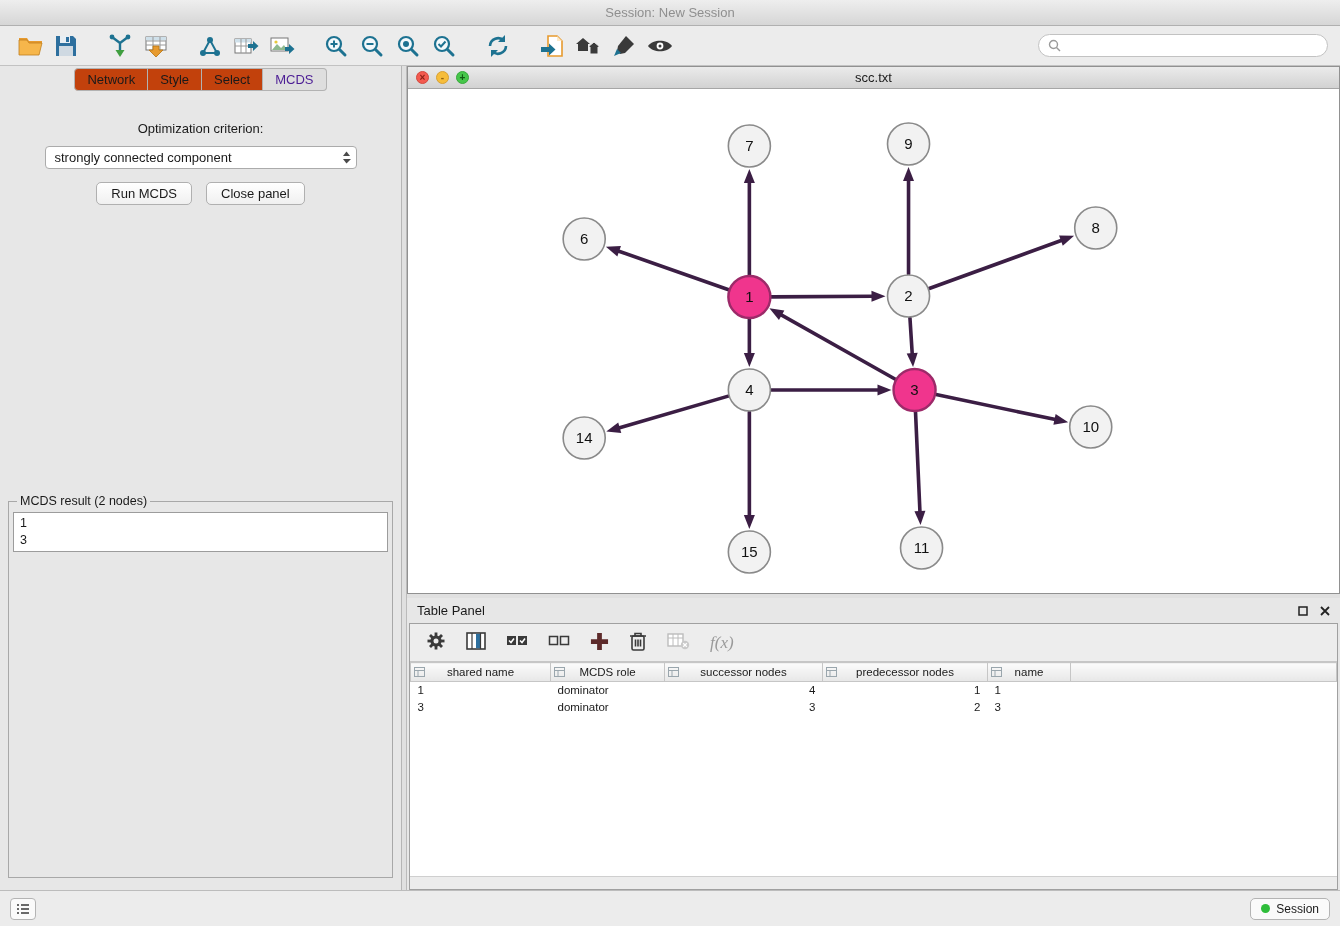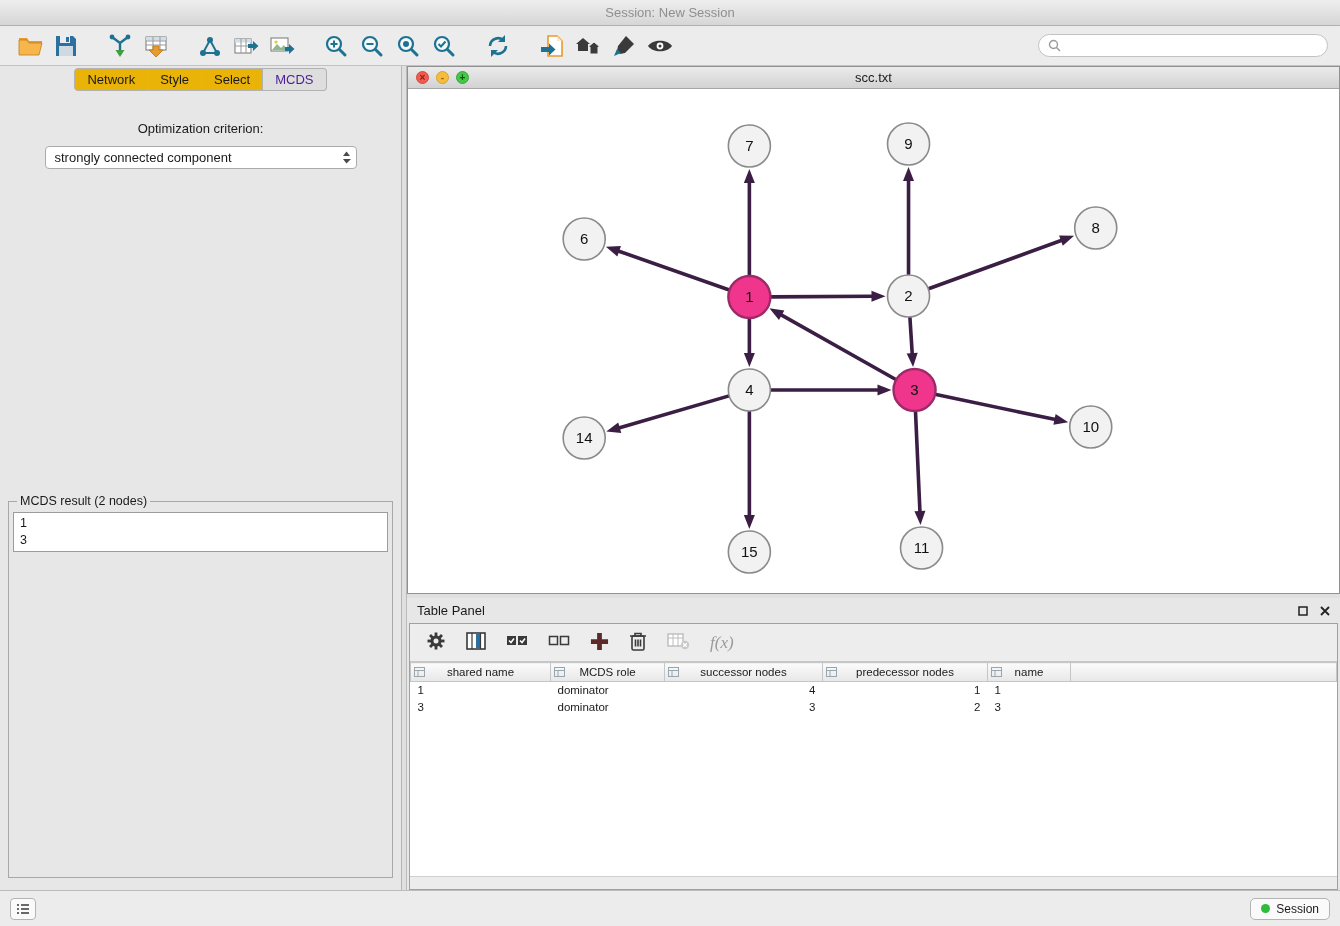--- a/index.html
+++ b/index.html
@@ -9,21 +9,21 @@
 .toolbar{height:40px;display:flex;align-items:center;padding:0 12px;background:#ececec;border-bottom:1px solid #c2c2c2;}
 .tgroup{display:flex;align-items:center;margin-right:18px;}
 .tbtn{width:36px;height:32px;display:flex;align-items:center;justify-content:center;cursor:default;}
 .search{margin-left:auto;width:290px;height:23px;background:#fff;border:1px solid #c2c2c2;border-radius:12px;display:flex;align-items:center;gap:6px;padding:0 9px;}
 .search input{flex:1;border:none;outline:none;font-size:12px;font-family:inherit;background:transparent;}
 .main{display:flex;height:824px;}
 .control-panel{width:402px;background:#e7e7e7;display:flex;flex-direction:column;border-right:1px solid #b5b5b5;}
 .panel-header{height:25px;display:flex;align-items:center;padding:0 10px;font-size:13px;flex:none;}
 .ph-icons{margin-left:auto;display:flex;gap:12px;align-items:center;}
 .cp-tabs{display:flex;justify-content:center;margin-top:2px;flex:none;}
-.seg-tab{padding:3px 12px;font-size:13px;background:#eab308;border:1px solid #b2b2b2;border-left:none;white-space:nowrap;}
+.seg-tab{padding:3px 12px;font-size:13px;background:#c2410c;border:1px solid #b2b2b2;border-left:none;white-space:nowrap;}
 .seg-tab:first-child{border-left:1px solid #b2b2b2;border-top-left-radius:4px;border-bottom-left-radius:4px;}
 .seg-tab:last-child{border-top-right-radius:4px;border-bottom-right-radius:4px;}
 .seg-tab.active{background:#dedede;color:#4c1d95;}
 .opt-label{text-align:center;font-size:13px;margin-top:30px;}
 .dropdown{width:312px;height:23px;margin:10px auto 0;background:#fff;border:1px solid #ababab;border-radius:4px;display:flex;align-items:center;padding:0 5px 0 9px;font-size:13px;}
 .dropdown .dval{flex:1;}
 .btn-row{display:flex;justify-content:center;gap:14px;margin-top:13px;}
 .mac-btn{font-family:inherit;font-size:13px;padding:3px 14px;background:linear-gradient(#ffffff,#f0f0f0);border:1px solid #b0b0b0;border-radius:5px;color:#1a1a1a;}
 .cp-spacer{flex:1;}
 .result-box{margin:0 8px 12px;border:1px solid #a8a8a8;padding:4px;height:384px;display:flex;flex-direction:column;flex:none;background:#e7e7e7;}
@@ -215,20 +215,24 @@
           <div class="seg-tab active">MCDS</div>
         </div>
       <div>
         <div class="opt-label">Optimization criterion:</div>
         <div class="dropdown">
           <span class="dval">strongly connected component</span>
           <svg width="9" height="13" viewBox="0 0 9 13">
               <path fill="#4a4a4a" d="M4.5 0.5L8 5H1z"></path>
               <path fill="#4a4a4a" d="M4.5 12.5L1 8h8z"></path>
             </svg>
+        </div>
+        <div class="btn-row">
+          <button class="mac-btn">Run MCDS</button>
+          <button class="mac-btn">Close panel</button>
         </div>
       </div>
       <div class="cp-spacer"></div>
       <fieldset class="result-box">
         <legend>MCDS result (2 nodes)</legend>
         <div class="result-inner" id="result-lines">
             <div>1</div>
             <div>3</div>
           </div>
       </fieldset>

